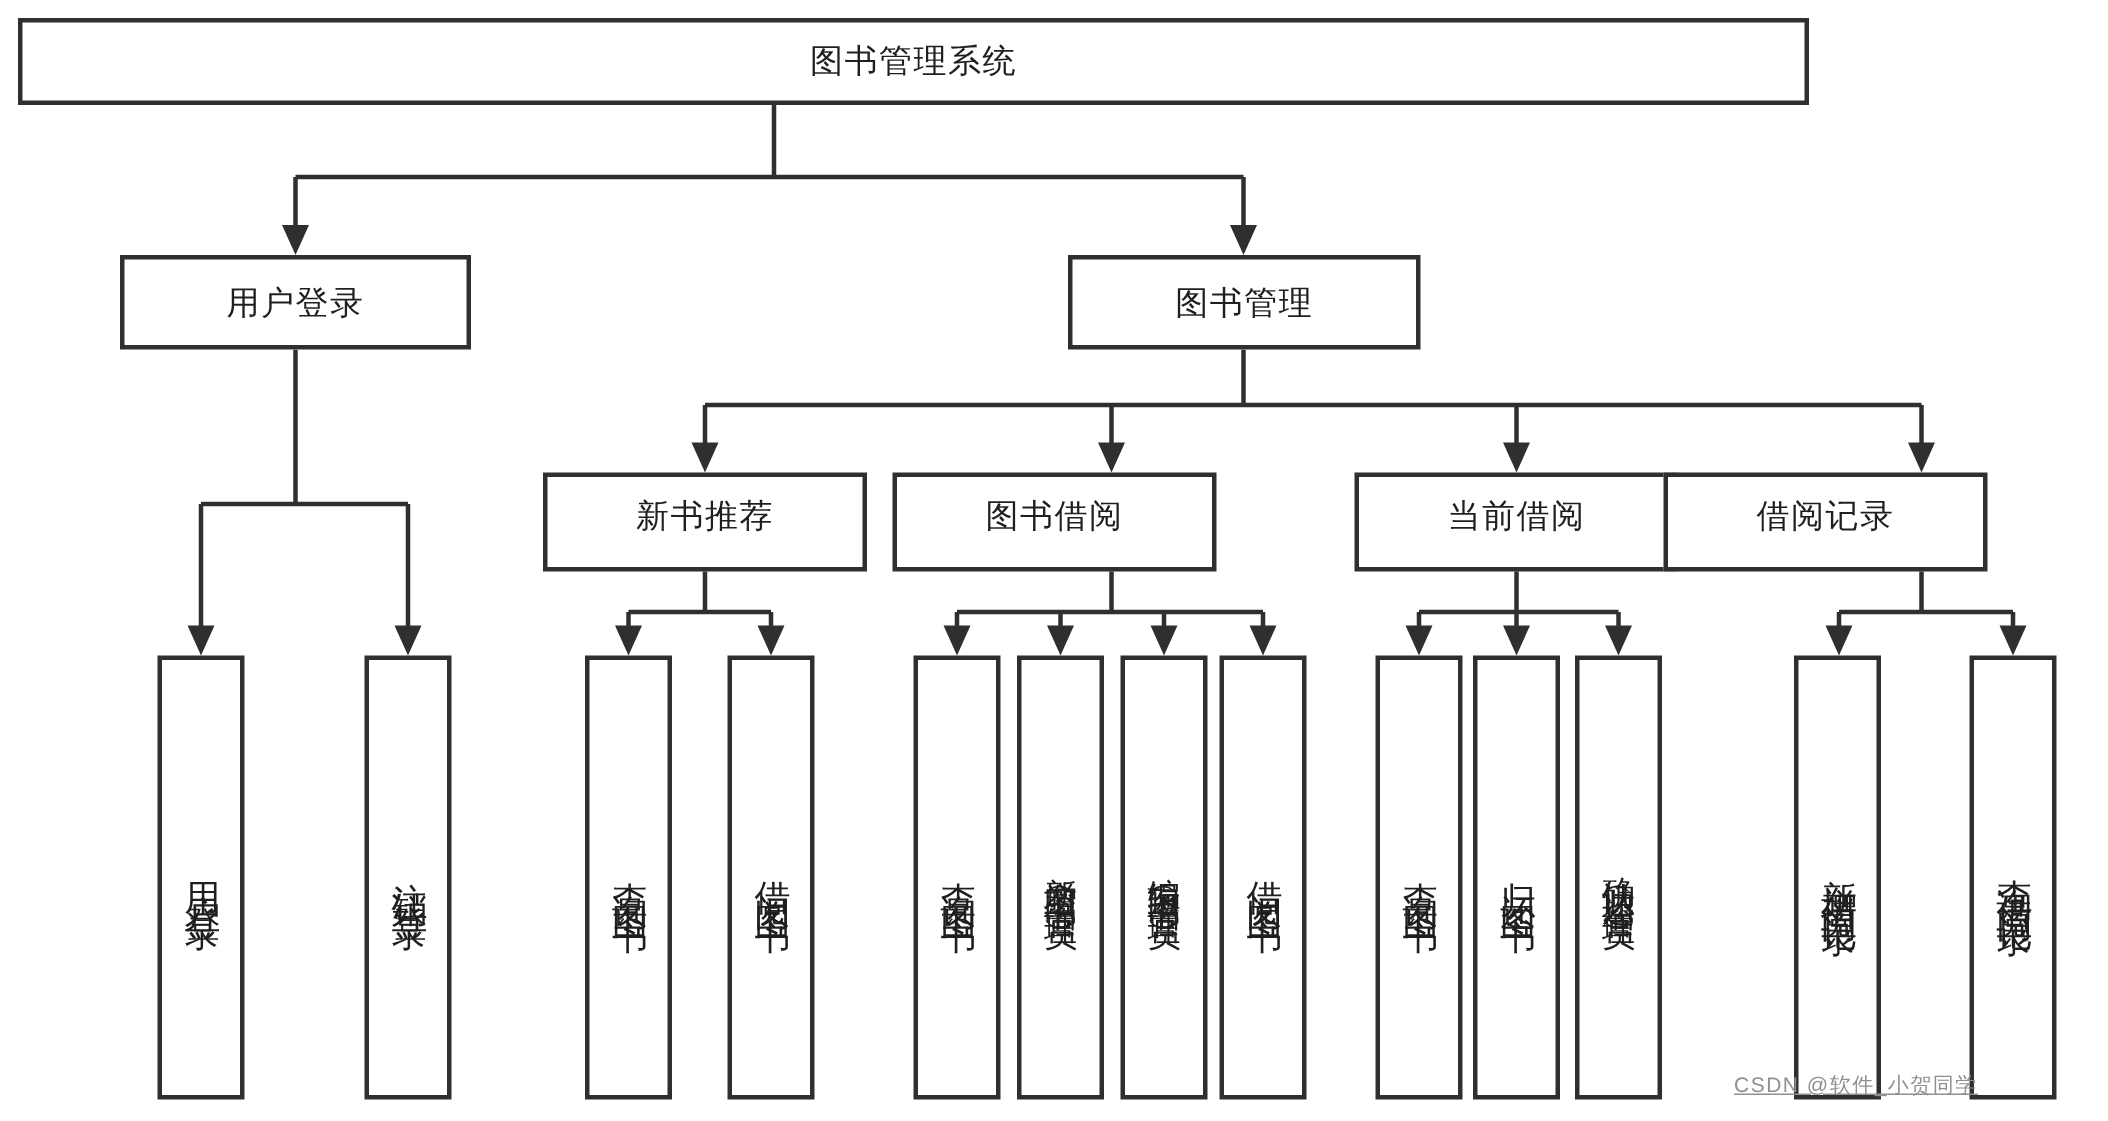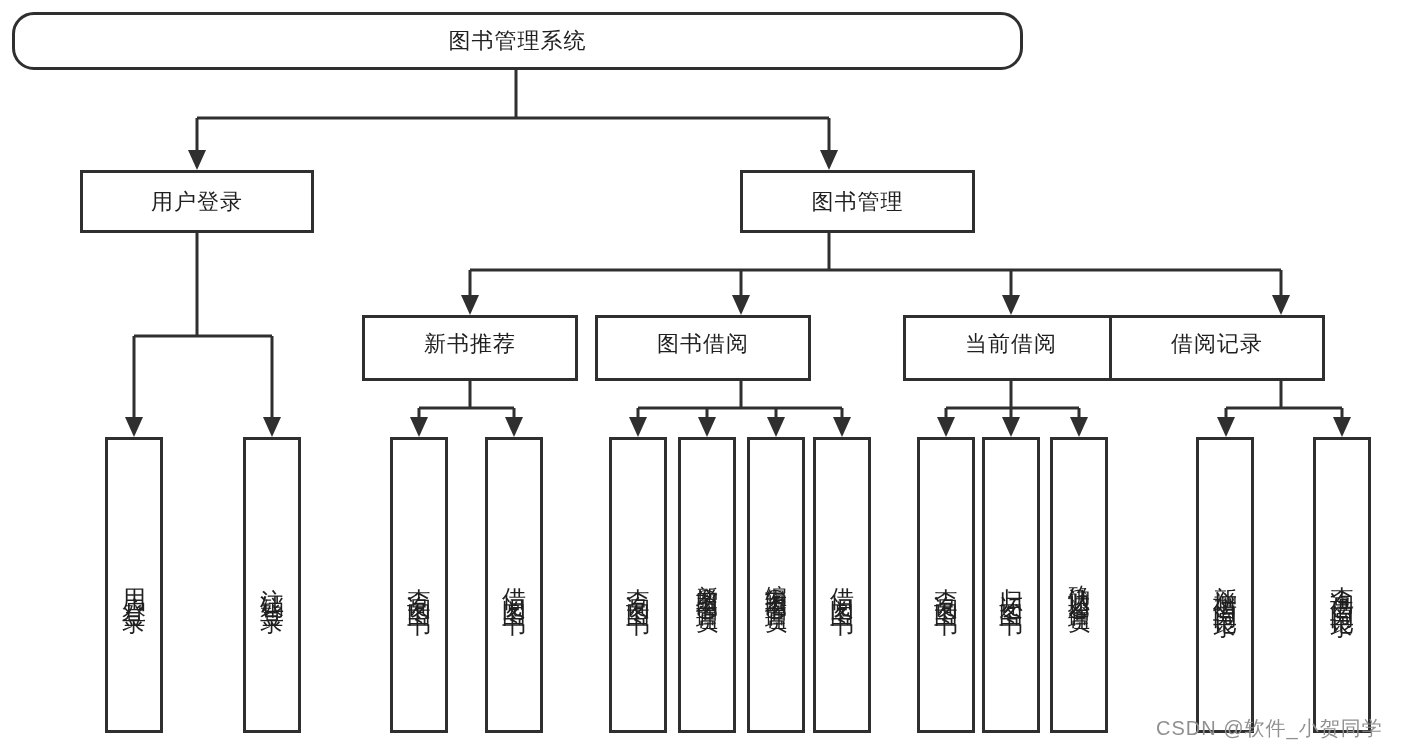--- a/index.html
+++ b/index.html
@@ -36,24 +36,24 @@
   }
   .node {
     position: absolute;
     border: 3px solid var(--line);
     background: var(--background);
     color: var(--text);
     text-align: center;
     white-space: nowrap;
   }
   .h-node { font-size: 22px; letter-spacing: 1px; }
-  .box-l1 { left: 12px;  top: 12px;  width: 1011px; height: 58px; line-height: 52px; border-radius: 22px; }
+  .box-l1 { left: 12px;  top: 12px;  width: 1194px; height: 58px; line-height: 52px; }
   .box-l2 { height: 63px; line-height: 57px; }
   .l2-a  { left: 80px;  top: 170px; width: 234px; }
-  .l2-b  { left: 712px; top: 170px; width: 235px; margin-left: 28px; }
+  .l2-b  { left: 712px; top: 170px; width: 235px; }
   .box-l3 { top: 315px; width: 216px; height: 66px; line-height: 52px; }
   .l3-a { left: 362px; }
   .l3-b { left: 595px; }
   .l3-c { left: 903px; }
   .l3-d { left: 1109px; }
   .leaf {
     top: 437px;
     width: 58px;
     height: 296px;
     writing-mode: vertical-rl;
@@ -67,24 +67,25 @@
   .lf-a1 { left: 105px; }  .lf-a2 { left: 243px; }
   .lf-b1 { left: 390px; }  .lf-b2 { left: 485px; }
   .lf-c1 { left: 609px; }  .lf-c2 { left: 678px; }
   .lf-c3 { left: 747px; }  .lf-c4 { left: 813px; }
   .lf-d1 { left: 917px; }  .lf-d2 { left: 982px; }  .lf-d3 { left: 1050px; }
   .lf-e1 { left: 1196px; } .lf-e2 { left: 1313px; }
   .watermark {
     position: absolute;
     left: 1156px;
     top: 715px;
-    font-size: 20px;
+    font-size: 14px;
     letter-spacing: 1px;
     color: var(--watermark);
     white-space: nowrap;
+    text-decoration: underline;
   }
 </style>
 </head>
 <body>
 
 <div class="canvas">
 
   <svg class="connectors" viewBox="0 0 1405 747" xmlns="http://www.w3.org/2000/svg">
 
     <path d="M516 70 V118 M197 118 H829 M197 118 V152 M829 118 V152"></path>

